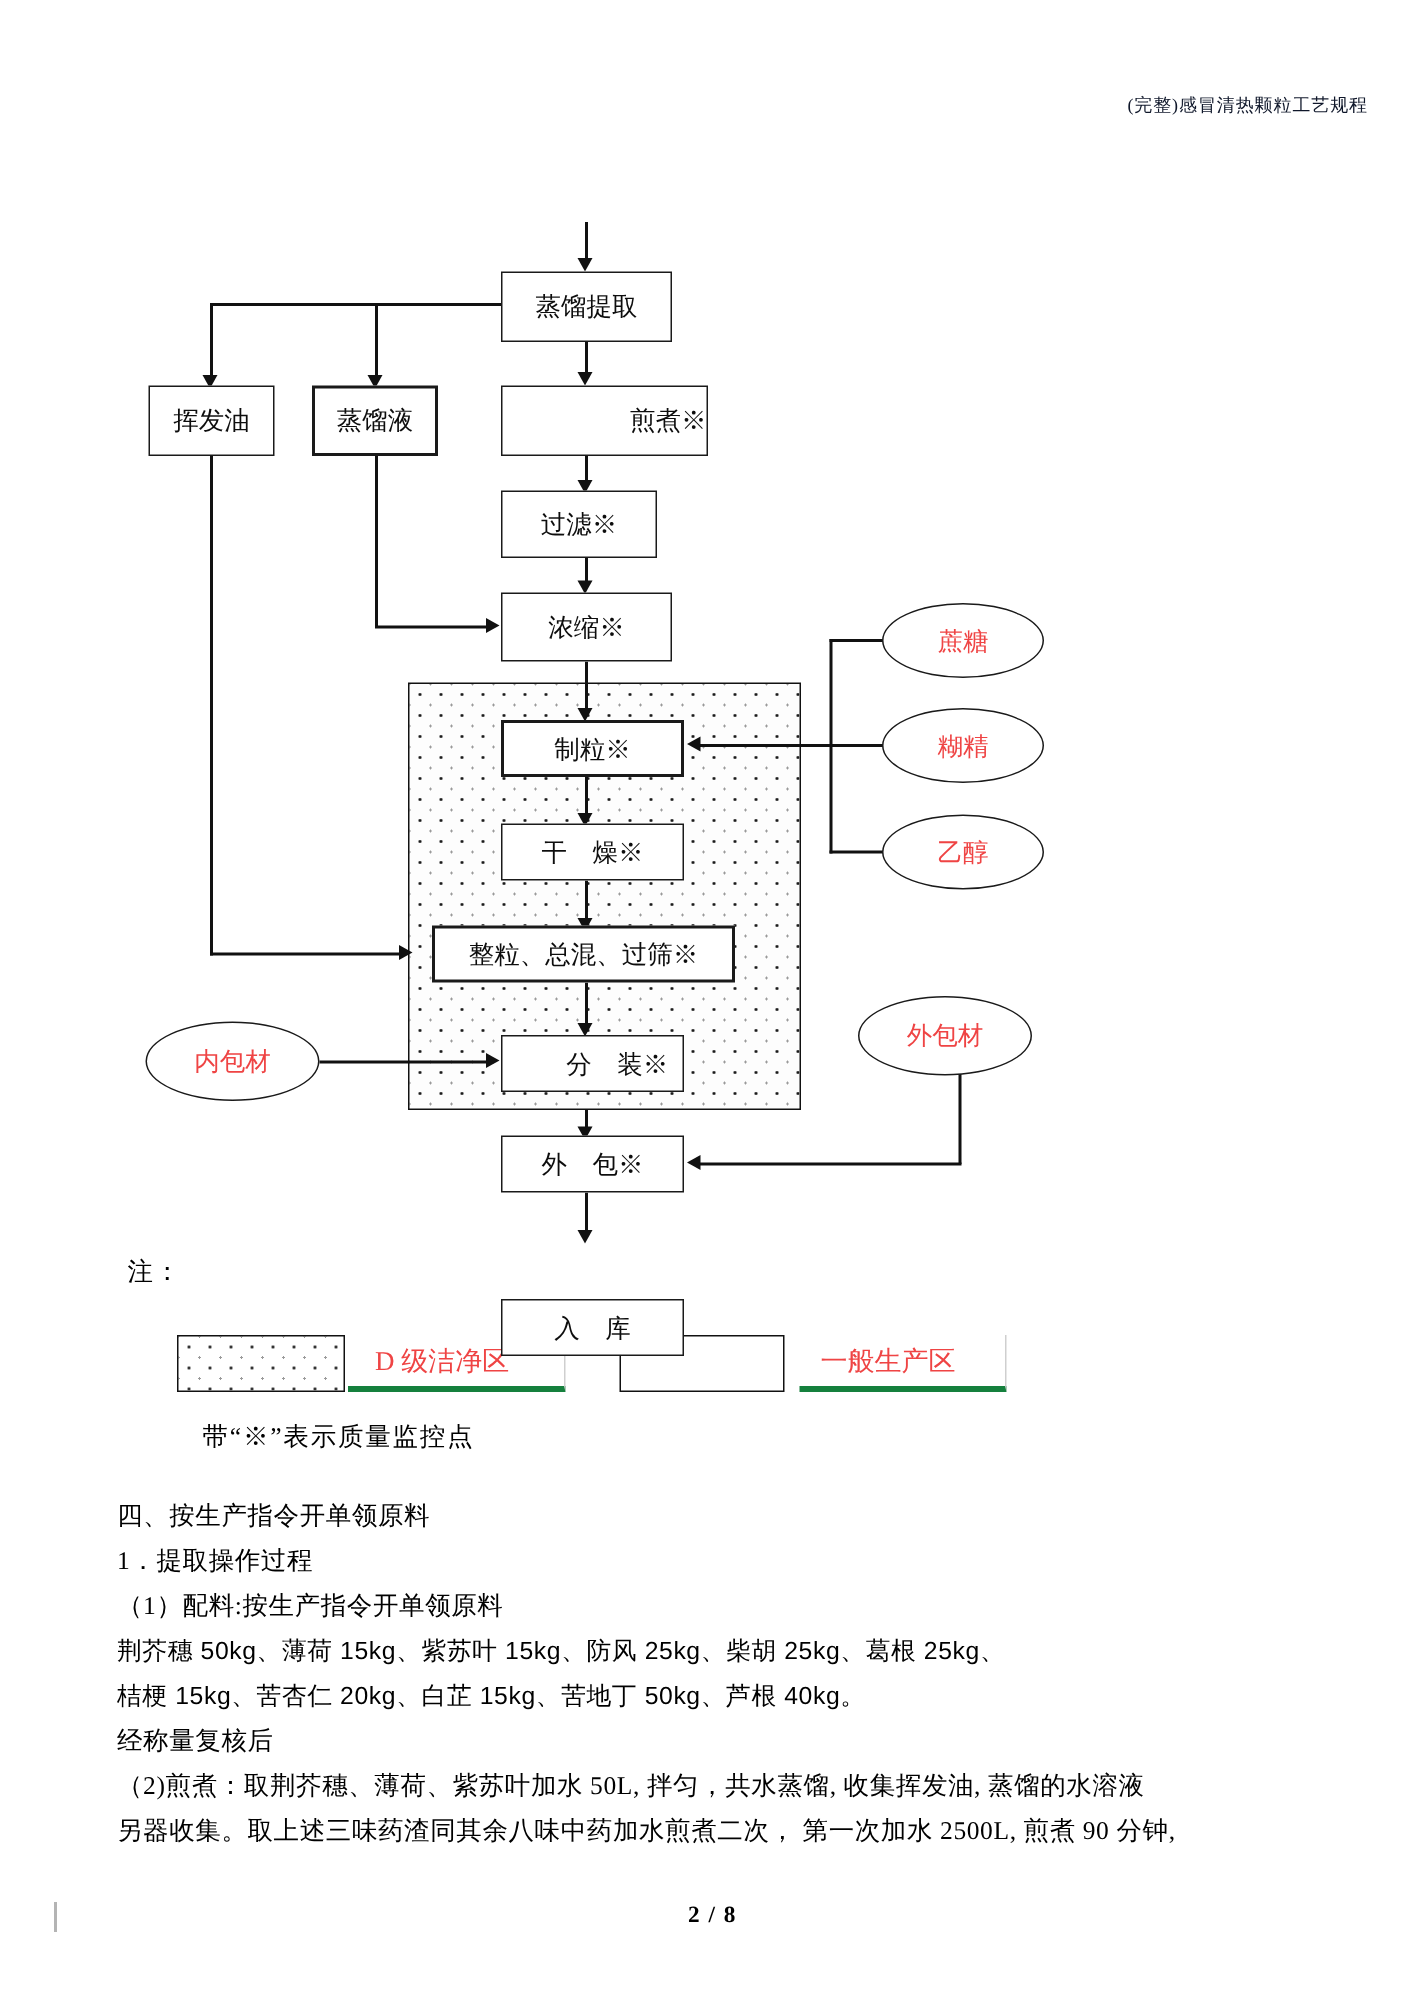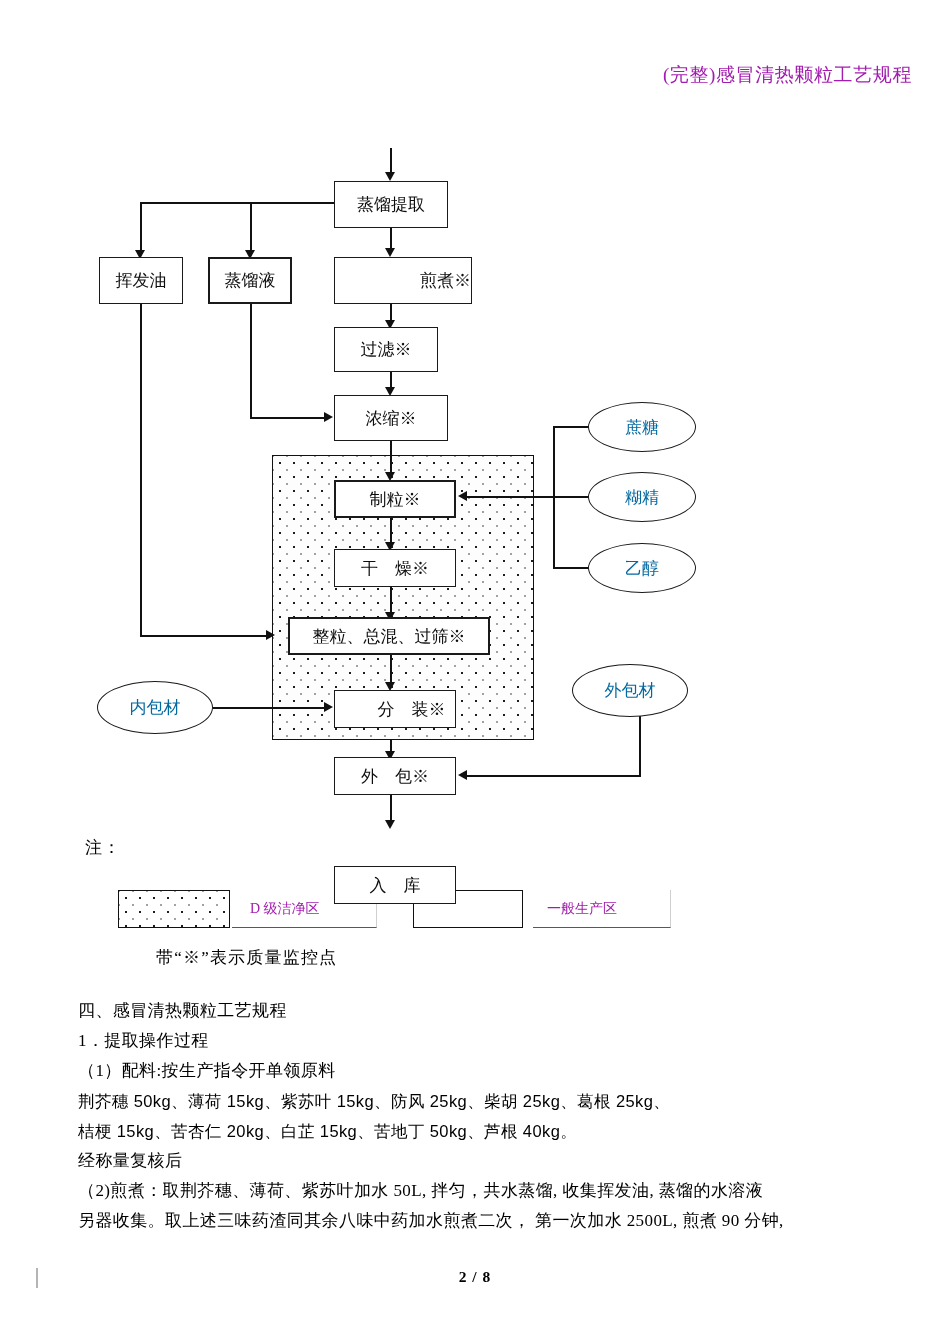--- a/index.html
+++ b/index.html
@@ -18,23 +18,23 @@
     background: #ffffff;
     overflow: hidden;
   }
 
   
   .hdr {
     position: absolute;
     top: 62px;
     right: 38px;
     font-family: "Liberation Serif", "DejaVu Serif", serif;
-    font-size: 19px;
+    font-size: 12px;
     letter-spacing: 0.6px;
-    color: #a21caf;
+    color: #0f172a;
     white-space: nowrap;
   }
 
   
   #flow {
     position: absolute;
     left: 0;
     top: 0;
     width: 950px;
     height: 900px;
@@ -59,21 +59,21 @@
     position: absolute;
     box-sizing: border-box;
     border: 1.4px solid #1a1a1a;
     border-radius: 50%;
     background: #ffffff;
     display: flex;
     align-items: center;
     justify-content: center;
     font-family: "Liberation Serif", "DejaVu Serif", serif;
     font-size: 17px;
-    color: #0369a1;
+    color: #ef4444;
     white-space: nowrap;
     z-index: 4;
   }
 
   
   .zone {
     position: absolute;
     box-sizing: border-box;
     border: 1.6px solid #111;
     z-index: 1;
@@ -130,38 +130,37 @@
     left: 413px; top: 890px;
     width: 110px; height: 38px;
     border: 1.5px solid #111;
     background: #fff;
   }
   .lg-cap {
     position: absolute;
     box-sizing: border-box;
     height: 38px;
     border-right: 1px solid #cfcfcf;
-    border-bottom: 1px solid #15803d;
+    border-bottom: 4px solid #15803d;
     display: flex;
     align-items: center;
-    font-size: 14px;
-    font-family: "Liberation Serif", "DejaVu Serif", serif;
-    color: #a21caf;
+    font-size: 18px;
+    font-family: "Liberation Serif", "DejaVu Serif", serif;
+    color: #ef4444;
     white-space: nowrap;
   }
   .lg-cap.a { left: 232px; top: 890px; width: 145px; padding-left: 18px; }
   .lg-cap.b { left: 533px; top: 890px; width: 138px; padding-left: 14px; }
 
   .qc-note {
     position: absolute;
     left: 135px; top: 946px;
     font-size: 17px;
     letter-spacing: 1.2px;
     font-family: "Liberation Serif", "DejaVu Serif", serif;
-    margin-left: 21px;
   }
 
   
   .body-text {
     position: absolute;
     left: 78px;
     top: 996px;
     width: 840px;
   }
   .body-text p {
@@ -325,21 +324,21 @@
   </div>
 
   <div class="note-label">注：</div>
   <div class="lg-swatch-dot"></div>
   <div class="lg-cap a">D 级洁净区</div>
   <div class="lg-swatch-plain"></div>
   <div class="lg-cap b">一般生产区</div>
   <div class="qc-note">带“※”表示质量监控点</div>
 
   <div class="body-text">
-    <p class="mix">四、感冒清热颗粒工艺规程</p>
+    <p class="mix">四、按生产指令开单领原料</p>
     <p class="mix">1．提取操作过程</p>
     <p class="mix">（1）配料:按生产指令开单领原料</p>
     <p class="sans">荆芥穗 50kg、薄荷 15kg、紫苏叶 15kg、防风 25kg、柴胡 25kg、葛根 25kg、</p>
     <p class="sans">桔梗 15kg、苦杏仁 20kg、白芷 15kg、苦地丁 50kg、芦根 40kg。</p>
     <p class="mix">经称量复核后</p>
     <p class="mix">（2)煎煮：取荆芥穗、薄荷、紫苏叶加水 50L, 拌匀，共水蒸馏, 收集挥发油, 蒸馏的水溶液</p>
     <p class="mix">另器收集。取上述三味药渣同其余八味中药加水煎煮二次， 第一次加水 2500L, 煎煮 90 分钟,</p>
   </div>
 
   <div class="foot-rule"></div>

